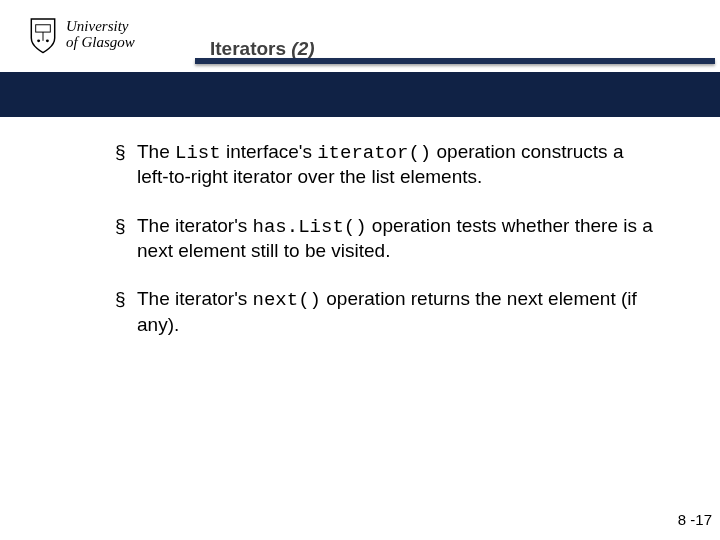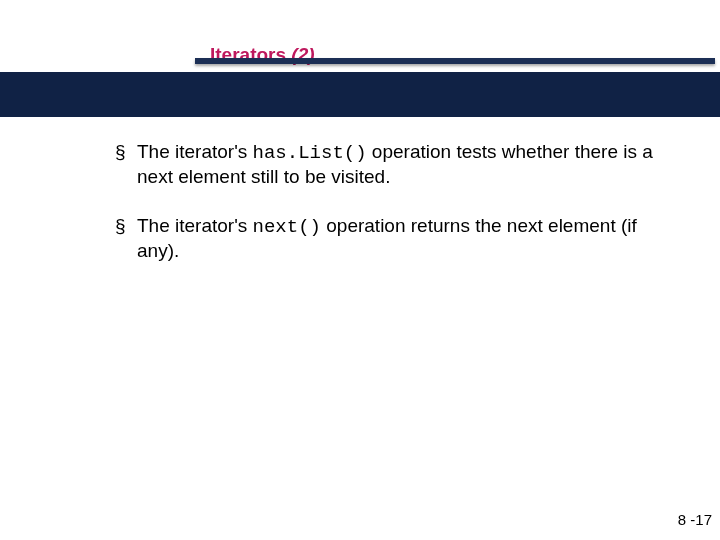--- a/index.html
+++ b/index.html
@@ -40,23 +40,23 @@
   .logo-text .l1 { font-size: 15px; font-style: italic; }
   .logo-text .l2 { font-size: 15px; font-style: italic; }
   .crest {
     width: 30px;
     height: 38px;
     display: block;
   }
   .title {
     position: absolute;
     left: 210px;
-    top: 44px;
+    top: 38px;
     font-size: 19px;
-    color: #be185d;
+    color: #404040;
   }
   .title .bold { font-weight: 700; }
   .title .ital { font-style: italic; font-weight: 700; }
   .title-rule {
     position: absolute;
     left: 195px;
     top: 58px;
     width: 520px;
     height: 6px;
     background: #1c2f55;
@@ -107,35 +107,51 @@
     color: #000;
   }
 </style>
 </head>
 <body>
 
 <div class="slide">
 
   <div class="topbar">
 
+    <div class="logo">
+      <svg class="crest" viewBox="0 0 40 52">
+        <path d="M4 4 H36 V30 C36 42 20 50 20 50 C20 50 4 42 4 30 Z" fill="none" stroke="#000" stroke-width="2"></path>
+        <rect x="10" y="12" width="20" height="10" fill="none" stroke="#000" stroke-width="1.3"></rect>
+        <line x1="20" y1="22" x2="20" y2="34" stroke="#000" stroke-width="1.3"></line>
+        <circle cx="14" cy="34" r="2" fill="#000"></circle>
+        <circle cx="26" cy="34" r="2" fill="#000"></circle>
+      </svg>
+      <div class="logo-text">
+        <div class="l1">University</div>
+        <div class="l2">of Glasgow</div>
+      </div>
+    </div>
 
     <div class="title">
       <span class="bold">Iterators</span>
       <span> </span>
       <span class="ital">(2)</span>
     </div>
 
     <div class="title-rule"></div>
   </div>
 
   <div class="bluebar"></div>
 
   <div class="content">
     <ul class="body">
 
+      <li>
+        <span>The </span><span class="code">List</span><span> interface's </span><span class="code">iterator()</span><span> operation constructs a left-to-right iterator over the list elements.</span>
+      </li>
 
       <li>
         <span>The iterator's </span><span class="code">has.List()</span><span></span><span class="code"></span><span> operation tests whether there is a next element still to be visited.</span>
       </li>
 
       <li>
         <span>The iterator's </span><span class="code">next()</span><span></span><span class="code"></span><span> operation returns the next element (if any).</span>
       </li>
 
     </ul>

